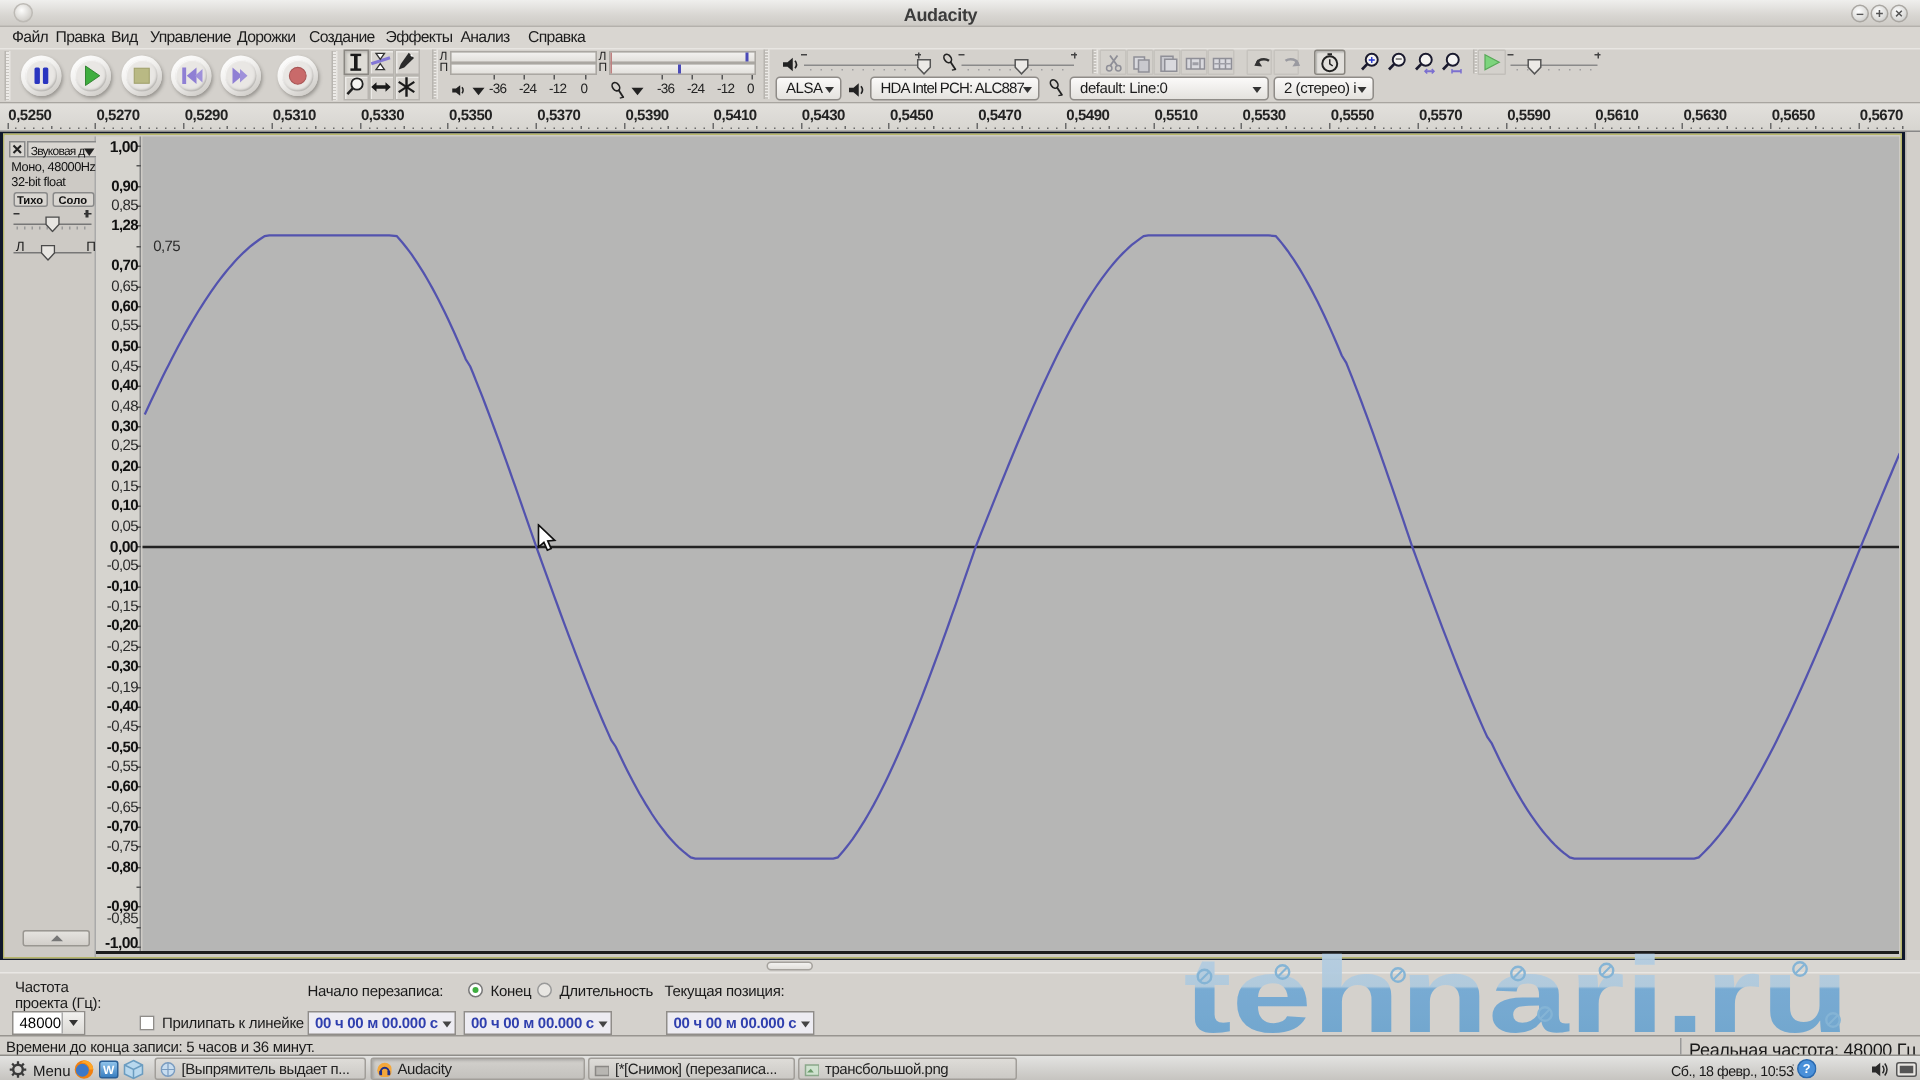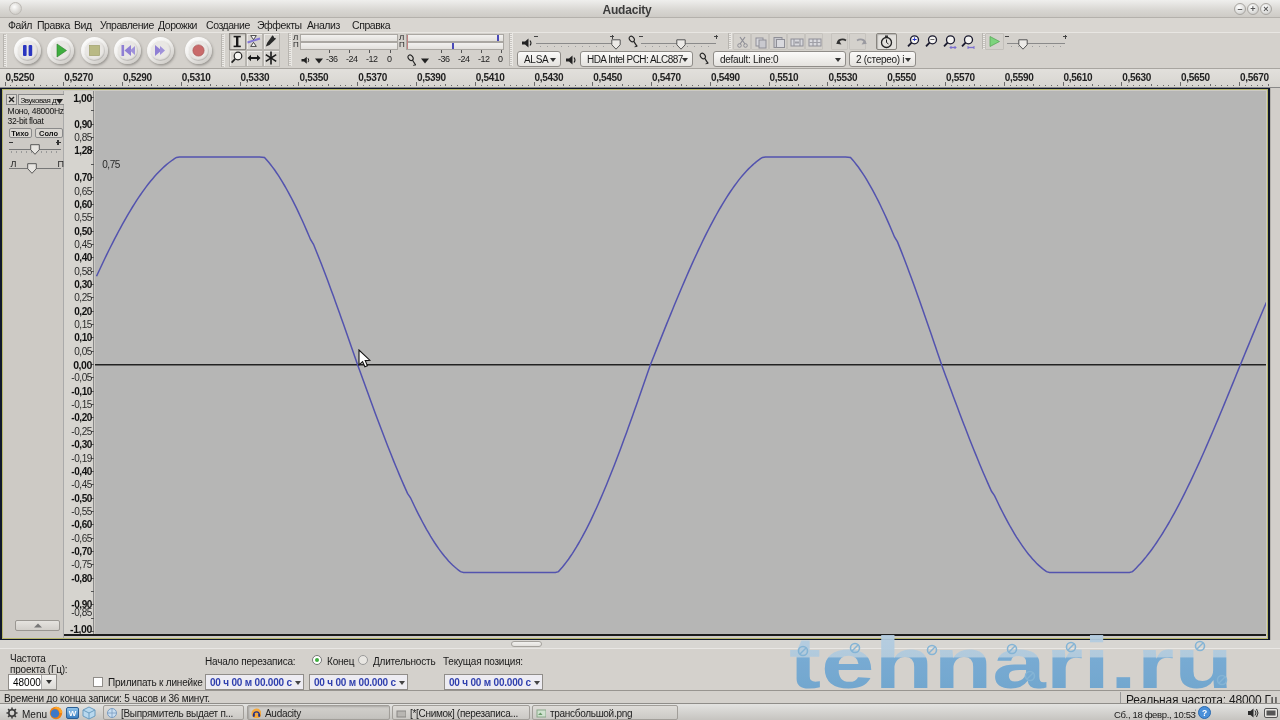--- a/index.html
+++ b/index.html
@@ -643,21 +643,21 @@
       <div class="abs vl vlb" style="left:0px;top:108.3px;">0,60</div>
       <div class="abs" style="left:27px;top:126.6px;width:3px;height:1px;background:#555"></div>
       <div class="abs vl" style="left:0px;top:121.6px;">0,55</div>
       <div class="abs" style="left:27px;top:140.0px;width:3px;height:1px;background:#555"></div>
       <div class="abs vl vlb" style="left:0px;top:135.0px;">0,50</div>
       <div class="abs" style="left:27px;top:153.4px;width:3px;height:1px;background:#555"></div>
       <div class="abs vl" style="left:0px;top:148.4px;">0,45</div>
       <div class="abs" style="left:27px;top:166.7px;width:3px;height:1px;background:#555"></div>
       <div class="abs vl vlb" style="left:0px;top:161.7px;">0,40</div>
       <div class="abs" style="left:27px;top:180.1px;width:3px;height:1px;background:#555"></div>
-      <div class="abs vl" style="left:0px;top:175.1px;">0,58</div>
+      <div class="abs vl" style="left:0px;top:175.1px;">0,48</div>
       <div class="abs" style="left:27px;top:193.4px;width:3px;height:1px;background:#555"></div>
       <div class="abs vl vlb" style="left:0px;top:188.4px;">0,30</div>
       <div class="abs" style="left:27px;top:206.8px;width:3px;height:1px;background:#555"></div>
       <div class="abs vl" style="left:0px;top:201.8px;">0,25</div>
       <div class="abs" style="left:27px;top:220.1px;width:3px;height:1px;background:#555"></div>
       <div class="abs vl vlb" style="left:0px;top:215.1px;">0,20</div>
       <div class="abs" style="left:27px;top:233.5px;width:3px;height:1px;background:#555"></div>
       <div class="abs vl" style="left:0px;top:228.5px;">0,15</div>
       <div class="abs" style="left:27px;top:246.8px;width:3px;height:1px;background:#555"></div>
       <div class="abs vl vlb" style="left:0px;top:241.8px;">0,10</div>

